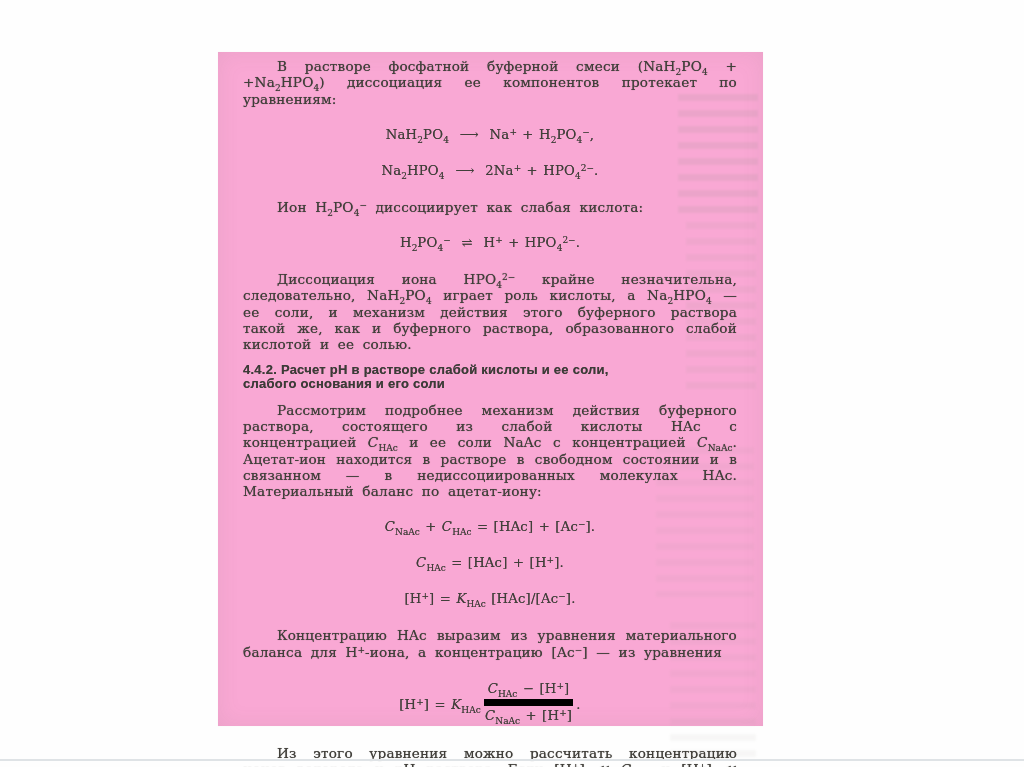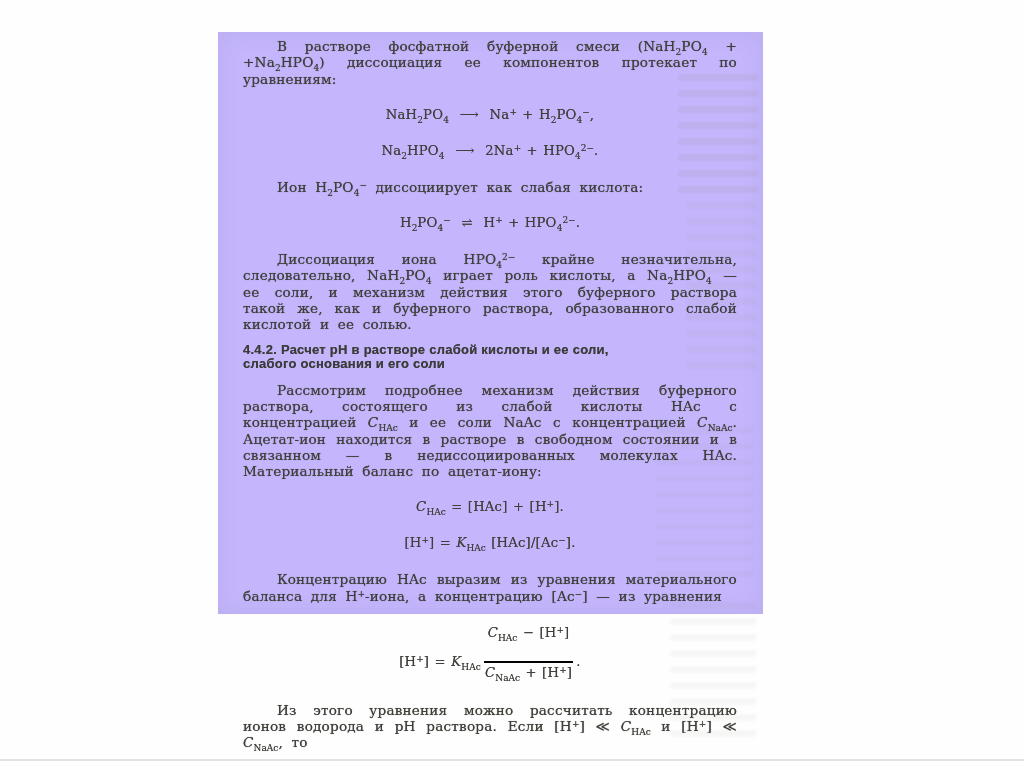--- a/index.html
+++ b/index.html
@@ -7,22 +7,22 @@
     width:1024px;height:767px;position:relative;overflow:hidden;
     background:#ffffff;
     font-family:"DejaVu Serif",serif;
   }
   .slide-canvas{position:absolute;inset:0;background:#fefefe;}
   .slide-bottom-border{
     position:absolute;left:0;top:759px;width:1024px;height:2px;
     background:#dfe3e6;
   }
   .scan-page{
-    position:absolute;left:218px;top:32px;width:545px;height:582px;
-    background:#c4b5fd;
+    position:absolute;left:218px;top:52px;width:545px;height:674px;
+    background:#f9a8d4;
     box-shadow:inset 0 0 22px rgba(110,108,100,.10), 0 0 1px rgba(0,0,0,.06);
     color:#413f3a;
   }
   .page-content{
     position:absolute;left:25px;top:6px;width:494px;
   }
   .para{
     font-size:13.6px;line-height:16.3px;text-align:justify;
     word-spacing:4px;letter-spacing:.2px;
     text-shadow:0 0 .7px rgba(64,62,57,.85);
@@ -38,21 +38,21 @@
     white-space:nowrap;
   }
   .equation i, .para i{font-style:italic;}
   sub,sup{font-size:9px;letter-spacing:0;line-height:0;}
   sub{vertical-align:-3.5px;}
   sup{vertical-align:4px;}
   .frac{
     display:inline-block;vertical-align:-11px;text-align:center;
     line-height:1.35;margin:0 3px;
   }
-  .frac .num{display:block;border-bottom:2px solid #000000;padding:0 4px 19px;}
+  .frac .num{display:block;border-bottom:7px solid #000000;padding:0 4px 1px;}
   .frac .den{display:block;padding-top:1px;}
   .heading{
     font-family:"Liberation Sans",sans-serif;font-weight:700;
     font-size:13px;line-height:14.5px;letter-spacing:.25px;
     color:#3c3b37;margin:10px 0 10px;
     text-shadow:0 0 .5px rgba(60,59,55,.7);
     text-align:left;
   }
   .ghost{
     position:absolute;pointer-events:none;
@@ -79,20 +79,21 @@
         <div class="equation"><span><span>NaH</span><sub>2</sub><span>PO</span><sub>4</sub><span>&nbsp; ⟶ &nbsp;Na</span><sup>+</sup><span> + H</span><sub>2</sub><span>PO</span><sub>4</sub><sup>−</sup><span>,</span></span></div>
         <div class="equation"><span><span>Na</span><sub>2</sub><span>HPO</span><sub>4</sub><span>&nbsp; ⟶ &nbsp;2Na</span><sup>+</sup><span> + HPO</span><sub>4</sub><sup>2−</sup><span>.</span></span></div>
         <div class="para indent"><span>Ион H</span><sub>2</sub><span>PO</span><sub>4</sub><sup>−</sup><span> диссоциирует как слабая кислота:</span></div>
         <div class="equation"><span><span>H</span><sub>2</sub><span>PO</span><sub>4</sub><sup>−</sup><span>&nbsp; ⇌ &nbsp;H</span><sup>+</sup><span> + HPO</span><sub>4</sub><sup>2−</sup><span>.</span></span></div>
         <div class="para indent"><span>Диссоциация иона HPO</span><sub>4</sub><sup>2−</sup><span> крайне незначительна, следовательно, NaH</span><sub>2</sub><span>PO</span><sub>4</sub><span> играет роль кислоты, а Na</span><sub>2</sub><span>HPO</span><sub>4</sub><span> — ее соли, и механизм действия этого буферного раствора такой же, как и буферного раствора, образованного слабой кислотой и ее солью.</span></div>
         <div class="heading">
           <div>4.4.2. Расчет pH в растворе слабой кислоты и ее соли,</div>
           <div>слабого основания и его соли</div>
         </div>
         <div class="para indent"><span>Рассмотрим подробнее механизм действия буферного раствора, состоящего из слабой кислоты HAc с концентрацией </span><i>C</i><sub>HAc</sub><span> и ее соли NaAc с концентрацией </span><i>C</i><sub>NaAc</sub><span>. Ацетат-ион находится в растворе в свободном состоянии и в связанном — в недиссоциированных молекулах HAc. Материальный баланс по ацетат-иону:</span></div>
+        <div class="equation"><span><i>C</i><sub>NaAc</sub><span> + </span><i>C</i><sub>HAc</sub><span> = [HAc] + [Ac</span><sup>−</sup><span>].</span></span></div>
         <div class="equation"><span><i>C</i><sub>HAc</sub><span> = [HAc] + [H</span><sup>+</sup><span>].</span></span></div>
         <div class="equation"><span><span>[H</span><sup>+</sup><span>] = </span><i>K</i><sub>HAc</sub><span>&nbsp;[HAc]/[Ac</span><sup>−</sup><span>].</span></span></div>
         <div class="para indent"><span>Концентрацию HAc выразим из уравнения материального баланса для H</span><sup>+</sup><span>-иона, а концентрацию [Ac</span><sup>−</sup><span>] — из уравнения</span></div>
         <div class="equation"><span><span>[H</span><sup>+</sup><span>] = </span><i>K</i><sub>HAc</sub><span class="frac"><span class="num"><i>C</i><sub>HAc</sub><span> − [H</span><sup>+</sup><span>]</span></span><span class="den"><i>C</i><sub>NaAc</sub><span> + [H</span><sup>+</sup><span>]</span></span></span><span>.</span></span></div>
         <div class="para indent"><span>Из этого уравнения можно рассчитать концентрацию ионов водорода и pH раствора. Если [H</span><sup>+</sup><span>] ≪ </span><i>C</i><sub>HAc</sub><span> и [H</span><sup>+</sup><span>] ≪ </span><i>C</i><sub>NaAc</sub><span>, то</span></div>
       </div>
   </div>
   <div class="slide-bottom-border"></div>
 </div>
 

